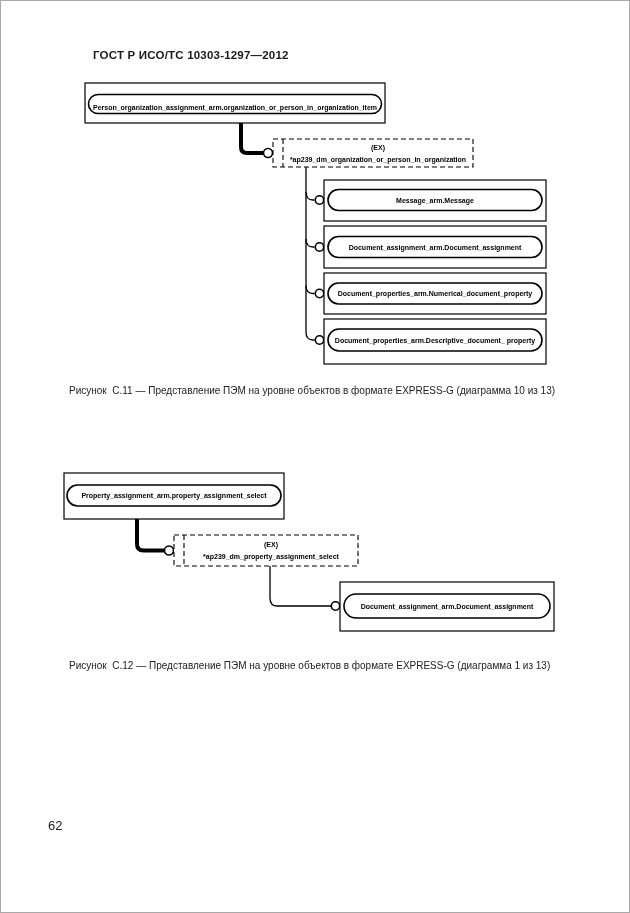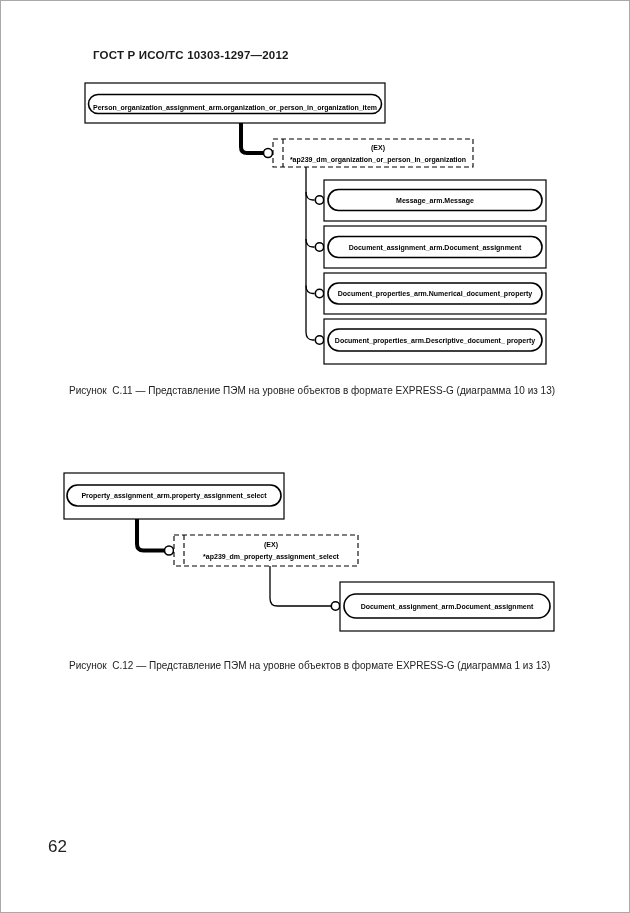--- a/index.html
+++ b/index.html
@@ -19,22 +19,22 @@
     margin-left:45px;
   }
   .fig-caption{
     position:absolute;left:68px;
     font-size:10px;line-height:14px;
     white-space:pre;color:#222;
   }
   .caption-c11{top:383px;}
   .caption-c12{top:658px;}
   .page-number{
-    position:absolute;left:47px;top:836px;
-    font-size:17px;color:#222;
+    position:absolute;left:47px;top:817px;
+    font-size:13px;color:#222;
   }
   svg.diagram-layer{position:absolute;left:0;top:0;}
   svg text{
     font-family:"Liberation Sans", sans-serif;
     font-size:7px;font-weight:bold;fill:#000;
   }
   .box{fill:#fff;stroke:#000;stroke-width:1.2px;}
   .stadium{fill:#fff;stroke:#000;stroke-width:1.6px;}
   .dashedbox{fill:#fff;stroke:#000;stroke-width:1.1px;stroke-dasharray:5 3;}
   .selmark{stroke:#000;stroke-width:1.1px;stroke-dasharray:5 3;}

